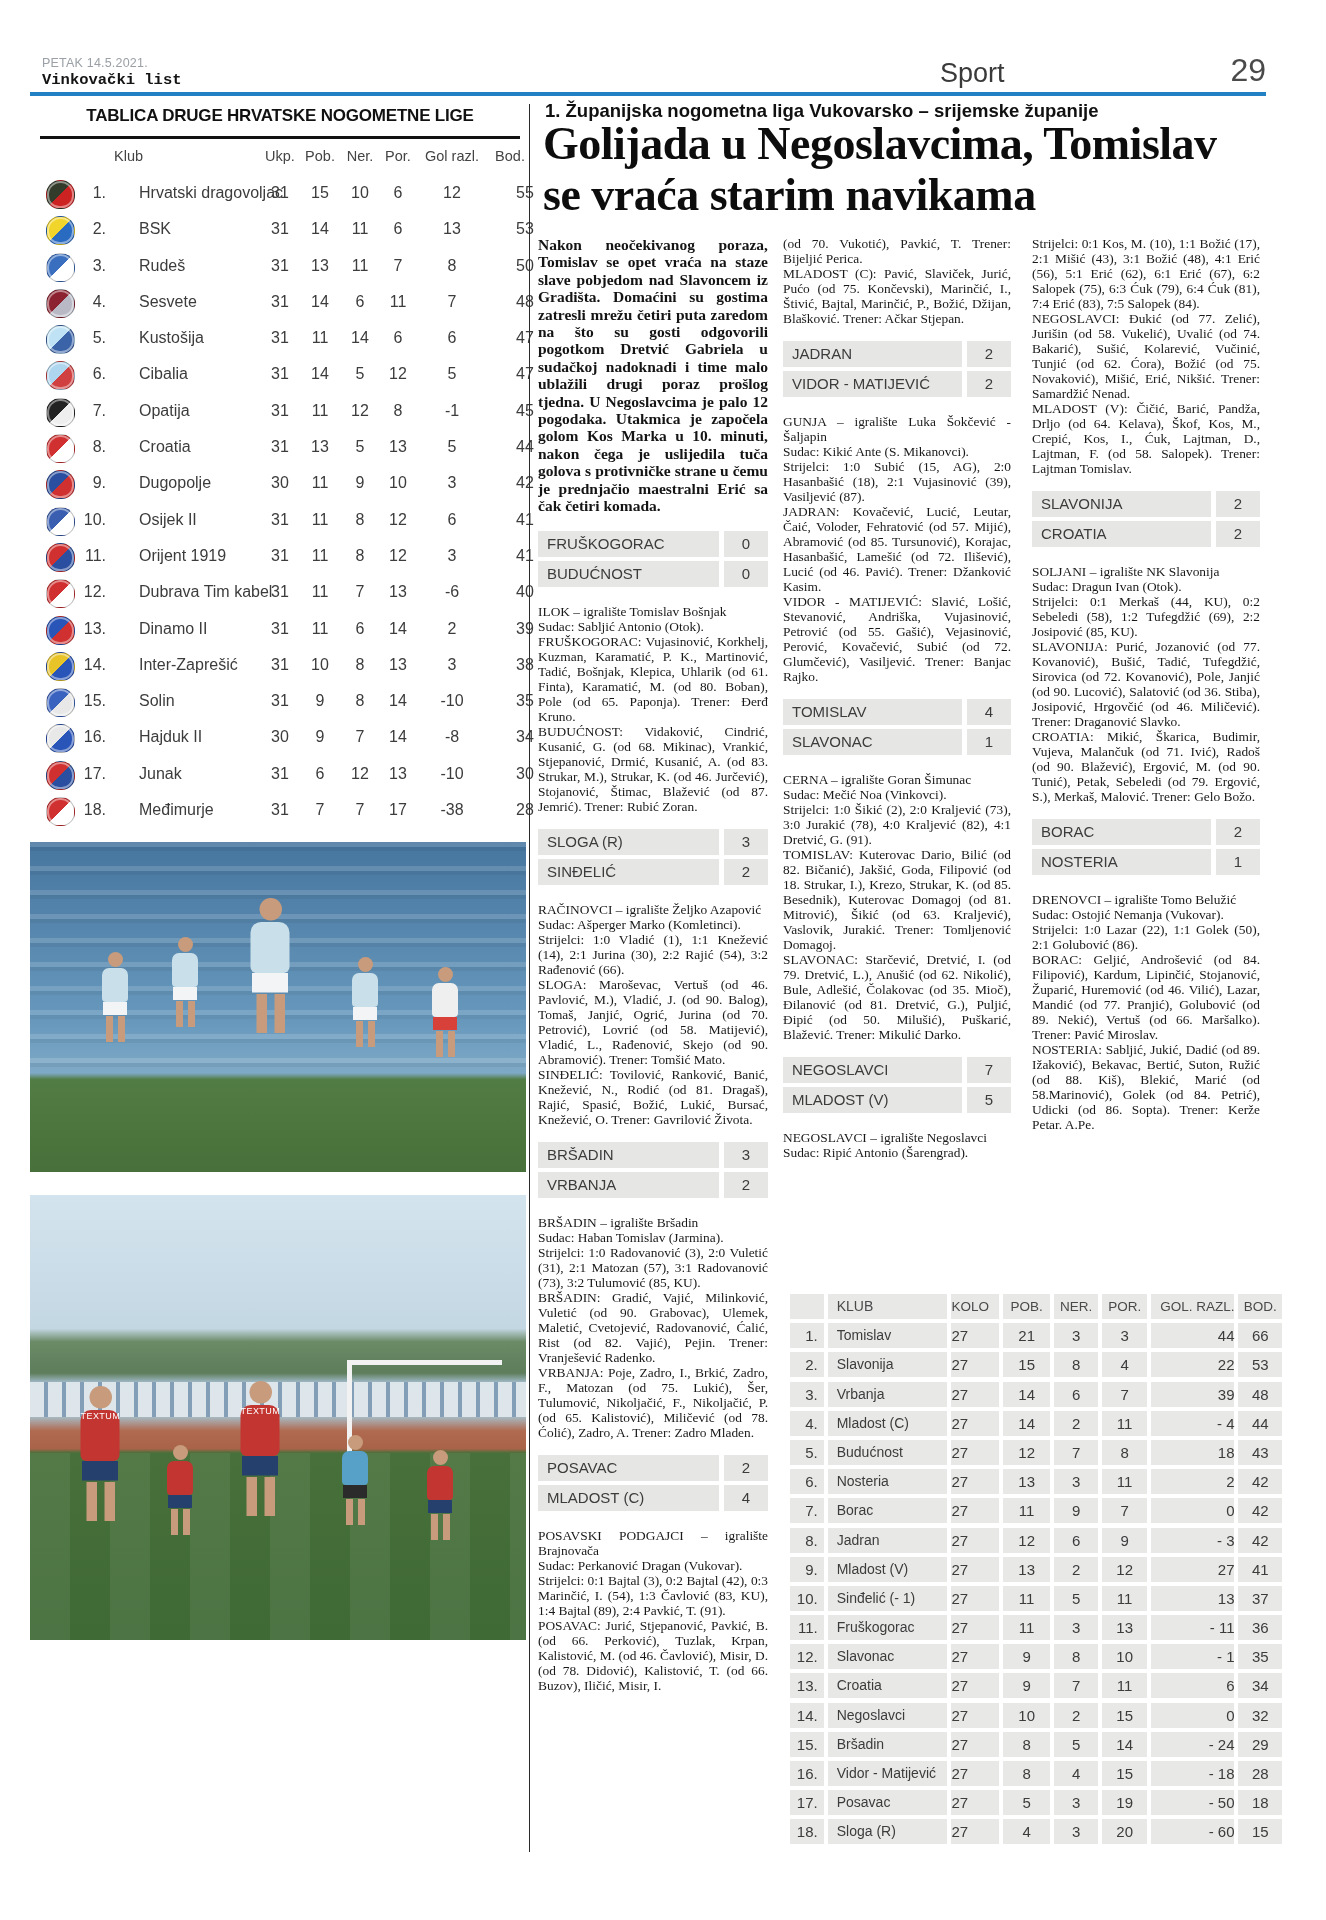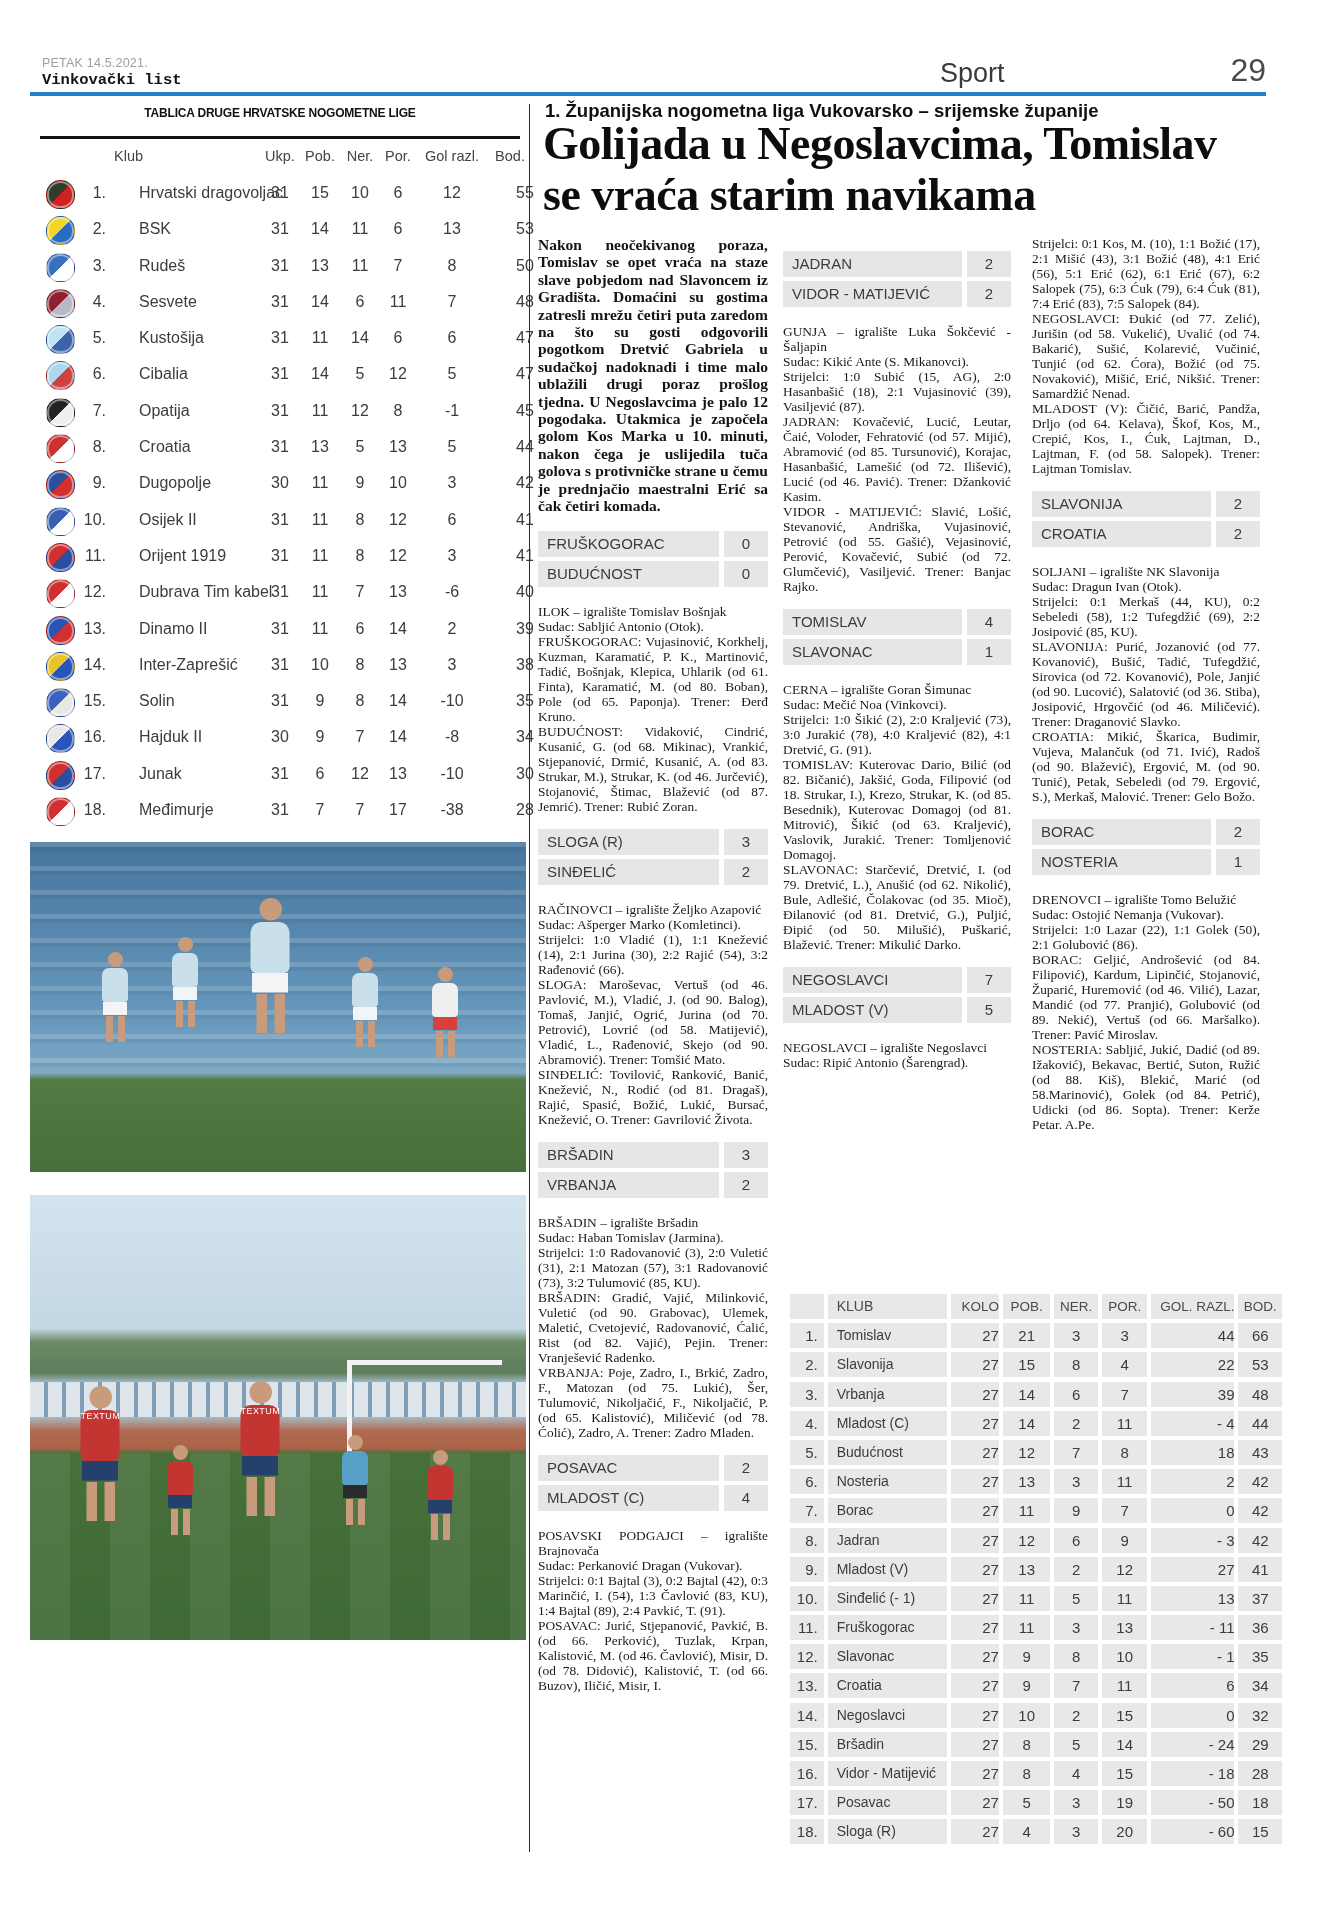--- a/index.html
+++ b/index.html
@@ -8,21 +8,21 @@
 
   
   .ph-date{position:absolute;left:42px;top:56px;font-size:12.5px;color:#9aa0a5;letter-spacing:.2px;}
   .ph-pub{position:absolute;left:42px;top:71px;font-size:15.5px;font-weight:700;color:#141414;font-family:Liberation Mono, monospace;}
   .ph-section{position:absolute;left:940px;top:58px;font-size:27px;color:#3a3a3a;}
   .ph-pagenum{position:absolute;right:60px;top:52px;font-size:32px;color:#4a4a4a;}
   .ph-rule{position:absolute;left:30px;top:92px;width:1236px;height:4px;}
 
   
   .lt-title{position:absolute;left:40px;top:106px;width:480px;text-align:center;
-            font-size:12px;font-weight:800;letter-spacing:-.2px;color:#111;}
+            font-size:17px;font-weight:800;letter-spacing:-.2px;color:#111;}
   .lt-rule{position:absolute;left:40px;top:136px;width:480px;height:2.5px;background:#111;}
   .lt-head{position:absolute;left:40px;top:148px;width:495px;height:20px;font-size:14.5px;color:#444;}
   .lt-head span{position:absolute;top:0;}
   .lt-rows{position:absolute;left:40px;top:176px;width:495px;}
   .lt-row{position:relative;height:36.3px;}
   .lt-badge{position:absolute;left:6px;top:4px;width:27px;height:27px;border-radius:50% 50% 46% 46%;
             border:1px solid rgba(0,0,0,.25);box-shadow:inset 0 0 0 2px rgba(255,255,255,.45);}
   .lt-pos{position:absolute;left:40px;top:8px;width:26px;text-align:right;font-size:16px;color:#3c3c3c;}
   .lt-club{position:absolute;left:74px;top:8px;width:190px;font-size:16px;color:#3c3c3c;white-space:nowrap;margin-left:25px;}
   .lt-v{position:absolute;top:8px;width:36px;text-align:center;font-size:16px;color:#3c3c3c;}
@@ -51,21 +51,21 @@
   .srow{display:flex;gap:5px;height:26px;}
   .sn{flex:1;background:#e6e6e5;color:#3c3c3c;font-size:15px;line-height:26px;padding-left:9px;white-space:nowrap;}
   .sv{width:44px;background:#e6e6e5;color:#3c3c3c;font-size:15px;line-height:26px;text-align:center;}
 
   
   .standings{position:absolute;left:790px;top:1294px;width:492px;}
   .st-row{display:flex;gap:4px;margin-bottom:4.2px;}
   .st-row span{background:#e8e8e7;height:25px;line-height:25px;font-size:15px;color:#3c3c3c;}
   .st-pos{width:34px;text-align:right;padding-right:6px;box-sizing:border-box;color:#4c4c4c;}
   .st-club{width:112px;padding-left:9px;font-size:14px !important;white-space:nowrap;overflow:hidden;}
-  .st-kolo{width:48px;text-align:right;}
+  .st-kolo{width:48px;text-align:left;}
   .st-pob{width:48px;text-align:center;}
   .st-ner{width:44px;text-align:center;}
   .st-por{width:46px;text-align:center;}
   .st-gr{width:84px;text-align:right;}
   .st-bod{width:44px;text-align:center;}
   .st-head span{font-size:13.5px;color:#4a4a4a;}
 
   
   .photo{position:absolute;left:30px;width:496px;overflow:hidden;}
   .photo1{top:842px;height:330px;background:linear-gradient(180deg,#46759e 0%,#6899bd 55%,#7fa9c6 70%,#517c43 72%,#48703a 100%);}
@@ -382,20 +382,22 @@
             <span class="sv">4</span>
           </div>
       </div>
       <p class="block">POSAVSKI PODGAJCI – igralište Brajnovača
 Sudac: Perkanović Dragan (Vukovar).
 Strijelci: 0:1 Bajtal (3), 0:2 Bajtal (42), 0:3 Marinčić, I. (54), 1:3 Čavlović (83, KU), 1:4 Bajtal (89), 2:4 Pavkić, T. (91).
 POSAVAC: Jurić, Stjepanović, Pavkić, B. (od 66. Perković), Tuzlak, Krpan, Kalistović, M. (od 46. Čavlović), Misir, D. (od 78. Didović), Kalistović, T. (od 66. Buzov), Iličić, Misir, I.</p>
     </div>
 
     <div class="acol col2">
+      <p class="block">(od 70. Vukotić), Pavkić, T. Trener: Bijeljić Perica.
+MLADOST (C): Pavić, Slaviček, Jurić, Pućo (od 75. Končevski), Marinčić, I., Štivić, Bajtal, Marinčić, P., Božić, Džijan, Blašković. Trener: Ačkar Stjepan.</p>
 
       <div class="sgroup">
         <div class="srow">
             <span class="sn">JADRAN</span>
             <span class="sv">2</span>
           </div>
         <div class="srow">
             <span class="sn">VIDOR - MATIJEVIĆ</span>
             <span class="sv">2</span>
           </div>

